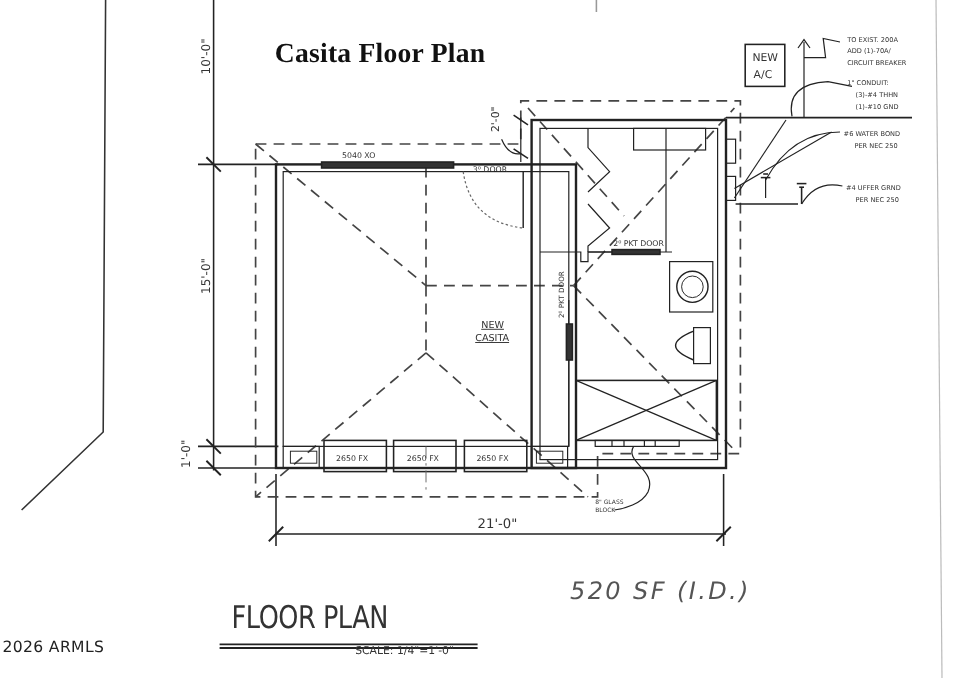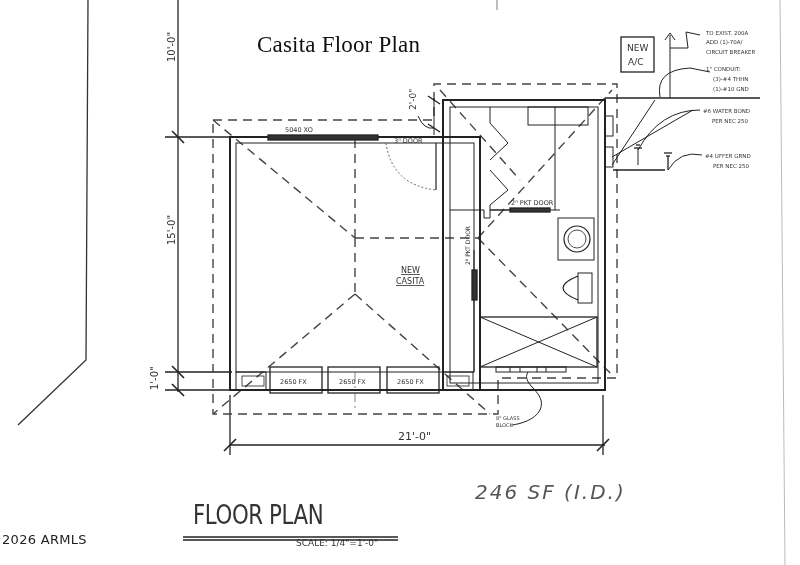--- a/index.html
+++ b/index.html
@@ -1,21 +1,21 @@
 <!DOCTYPE html>
 <html><head>
 <meta charset="utf-8">
 <style>
   html, body { margin: 0; padding: 0; background: #ffffff; }
   body { width: 800px; height: 565px; overflow: hidden; position: relative; font-family: "Liberation Sans", sans-serif; }
   #plan { position: absolute; left: 0; top: 0; width: 800px; height: 565px; }
   .title {
     position: absolute; left: 229px; top: 32px;
     font-family: "Liberation Serif", "DejaVu Serif", serif;
-    font-weight: normal; font-size: 23px; color: #111; letter-spacing: 0.2px; margin-left: 28px;
+    font-weight: bold; font-size: 23px; color: #111; letter-spacing: 0.2px;
   }
   .hand { font-family: "DejaVu Sans", sans-serif; fill: #333; }
   .copyright {
     position: absolute; left: 2px; top: 532px; font-size: 13px; color: #222;
     font-family: "DejaVu Sans", sans-serif; letter-spacing: 0.3px; text-align: center;
   }
   .area-note {
     position: absolute; left: 475px; top: 480px; font-size: 20px; color: #555;
     font-family: "DejaVu Sans", sans-serif; letter-spacing: 2px; font-style: italic;
   }
@@ -182,16 +182,16 @@
     <text x="703" y="113" font-size="5.5">#6 WATER BOND</text>
     <text x="712" y="123" font-size="5.5">PER NEC 250</text>
     <text x="705" y="158" font-size="5.5">#4 UFFER GRND</text>
     <text x="713" y="168" font-size="5.5">PER NEC 250</text>
     <text x="496" y="420" font-size="5">8" GLASS</text>
     <text x="496" y="427" font-size="5">BLOCK</text>
   </g>
 </svg>
 
 <div class="title">Casita Floor Plan</div>
-<div class="area-note">246 SF (I.D.)</div>
+<div class="area-note">520 SF (I.D.)</div>
 <div class="fp-label">FLOOR PLAN</div>
 <div class="scale-label">SCALE: 1/4"=1'-0"</div>
 <div class="copyright">2026 ARMLS</div>
 
 </body></html>

